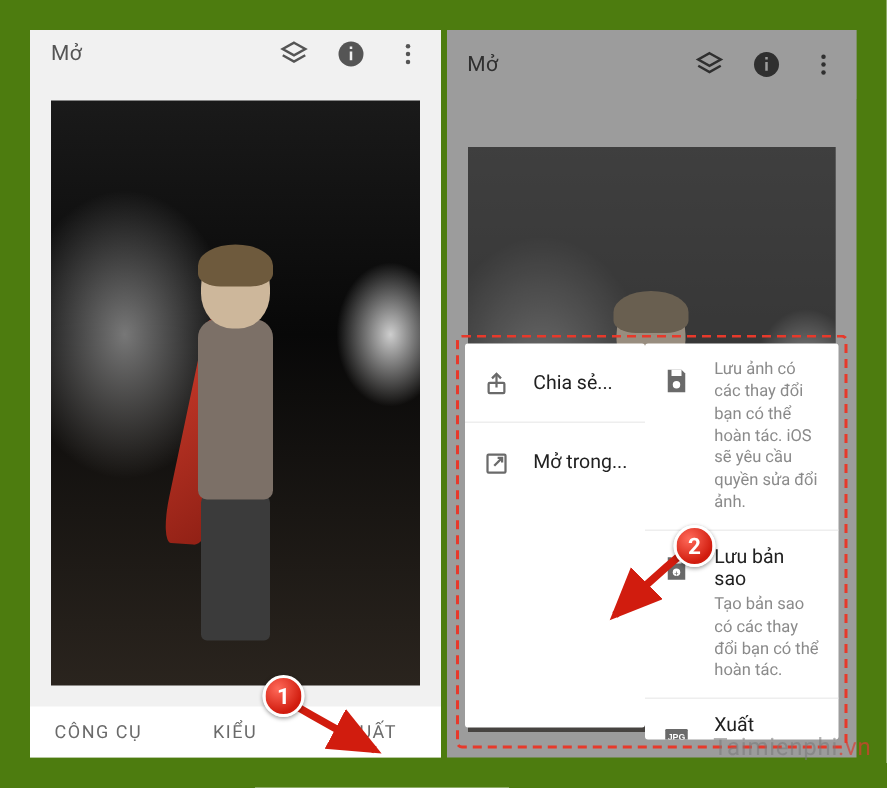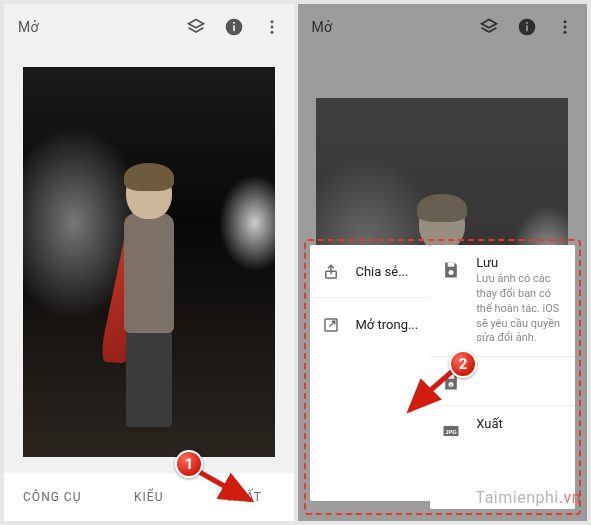--- a/index.html
+++ b/index.html
@@ -7,24 +7,24 @@
     width: 591px;
     height: 525px;
     background: #fff;
     font-family: Roboto, Arial, sans-serif;
     position: relative;
     overflow: hidden;
   }
   .container {
     display: flex;
     gap: 4px;
-    padding: 4px;
+    padding: 20px;
     width: 100%;
     height: 100%;
-    background: #e5e5e5;
+    background: #4d7c0f;
   }
   .screen {
     flex: 1;
     background: #f1f1f1;
     position: relative;
     display: flex;
     flex-direction: column;
     overflow: hidden;
   }
   .screen.right { background: #9c9c9c; }
@@ -311,34 +311,37 @@
         <div class="group">
           <div class="row">
             <span class="ricon">
               <svg width="20" height="20" viewBox="0 0 24 24" fill="#6a6a6a">
                   <path d="M5 3h11l3 3v15H5z"></path>
                   <rect x="8" y="3" width="8" height="5" fill="#fff"></rect>
                   <circle cx="12" cy="15" r="3" fill="#fff"></circle>
                 </svg>
             </span>
             <div class="rtext">
-              <div class="rtitle">Lưu</div>
               <div class="rsub">Lưu ảnh có các thay đổi bạn có thể hoàn tác. iOS sẽ yêu cầu quyền sửa đổi ảnh.</div>
             </div>
           </div>
           <div class="divider"></div>
           <div class="row">
             <span class="ricon">
               <svg width="20" height="20" viewBox="0 0 24 24" fill="#6a6a6a">
                   <path d="M5 3h11l3 3v15H5z"></path>
                   <rect x="8" y="3" width="8" height="5" fill="#fff"></rect>
                   <circle cx="12" cy="15" r="3" fill="#fff"></circle>
                   <text x="12" y="18" font-size="6" text-anchor="middle" fill="#6a6a6a">+</text>
                 </svg>
             </span>
+            <div class="rtext">
+              <div class="rtitle">Lưu bản sao</div>
+              <div class="rsub">Tạo bản sao có các thay đổi bạn có thể hoàn tác.</div>
+            </div>
           </div>
           <div class="divider"></div>
           <div class="row">
             <span class="ricon">
               <svg width="20" height="20" viewBox="0 0 24 24" fill="#6a6a6a">
                   <rect x="3" y="6" width="18" height="12" rx="1"></rect>
                   <text x="12" y="15" font-size="7" text-anchor="middle" fill="#fff" font-family="Arial" font-weight="bold">JPG</text>
                 </svg>
             </span>
             <div class="rtext">

